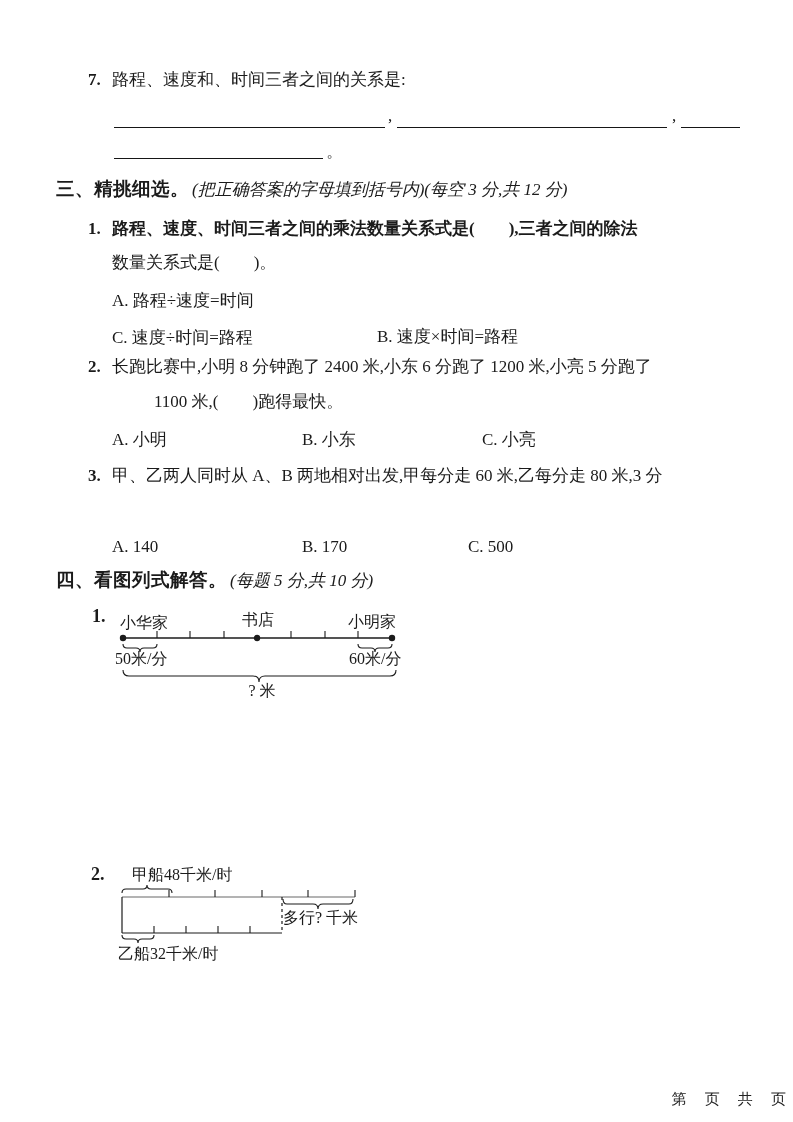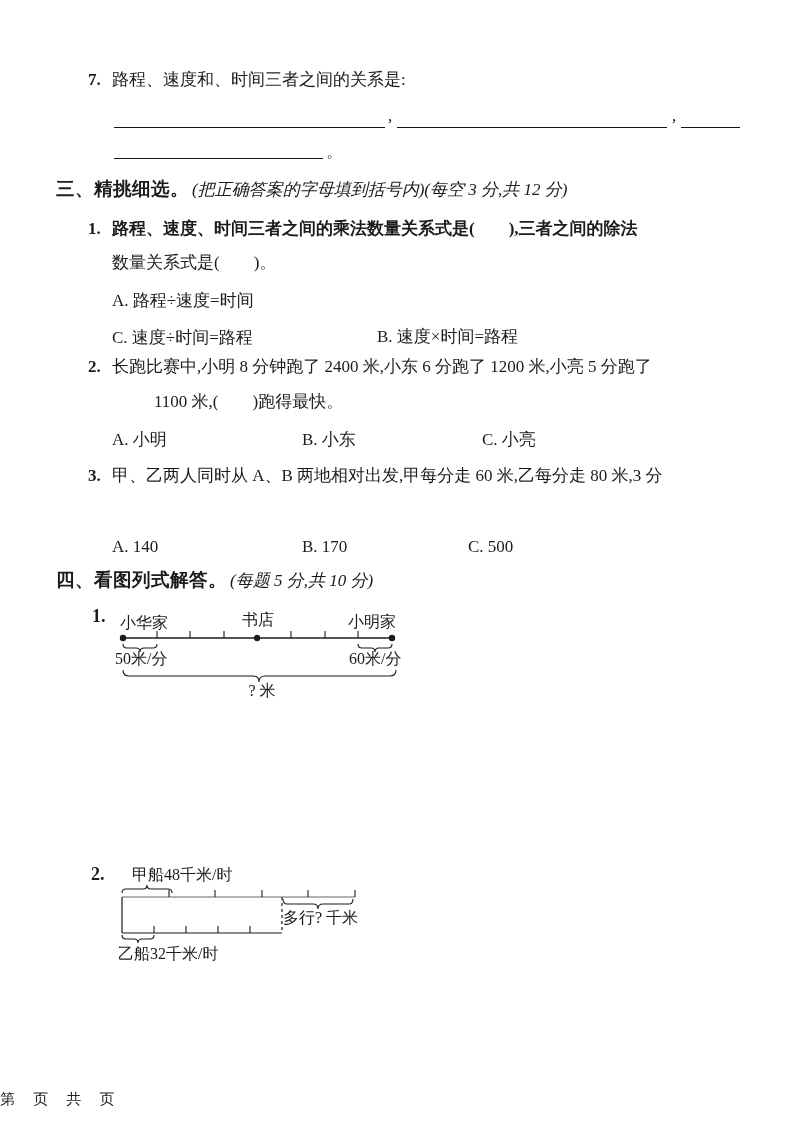--- a/index.html
+++ b/index.html
@@ -20,21 +20,21 @@
     font-family:"Liberation Sans","DejaVu Sans",sans-serif;
     letter-spacing:0.5px;
   }
   .sec-note { font-style:italic; font-size:17px; padding-left:3px; }
   .blank { position:absolute; border-bottom:1.5px solid #161616; height:18px; }
   .punct { position:absolute; font-size:17px; white-space:pre; }
   .diag-num { position:absolute; font-weight:bold; font-size:18px; }
   svg { position:absolute; overflow:visible; }
   svg text { font-family:"Liberation Serif","DejaVu Serif",serif; fill:#1b1b1b; }
   .footer {
-    position:absolute; left:0; width:793px; text-align:left;
+    position:absolute; left:0; width:793px; text-align:right;
     font-size:15px; letter-spacing:7px; color:#222;
     font-family:"Liberation Sans","DejaVu Sans",sans-serif;
   }
 </style>
 </head>
 <body>
 
 <div class="page">
 
   <span class="t num" style="left:88px; top:70px;">7.</span>

